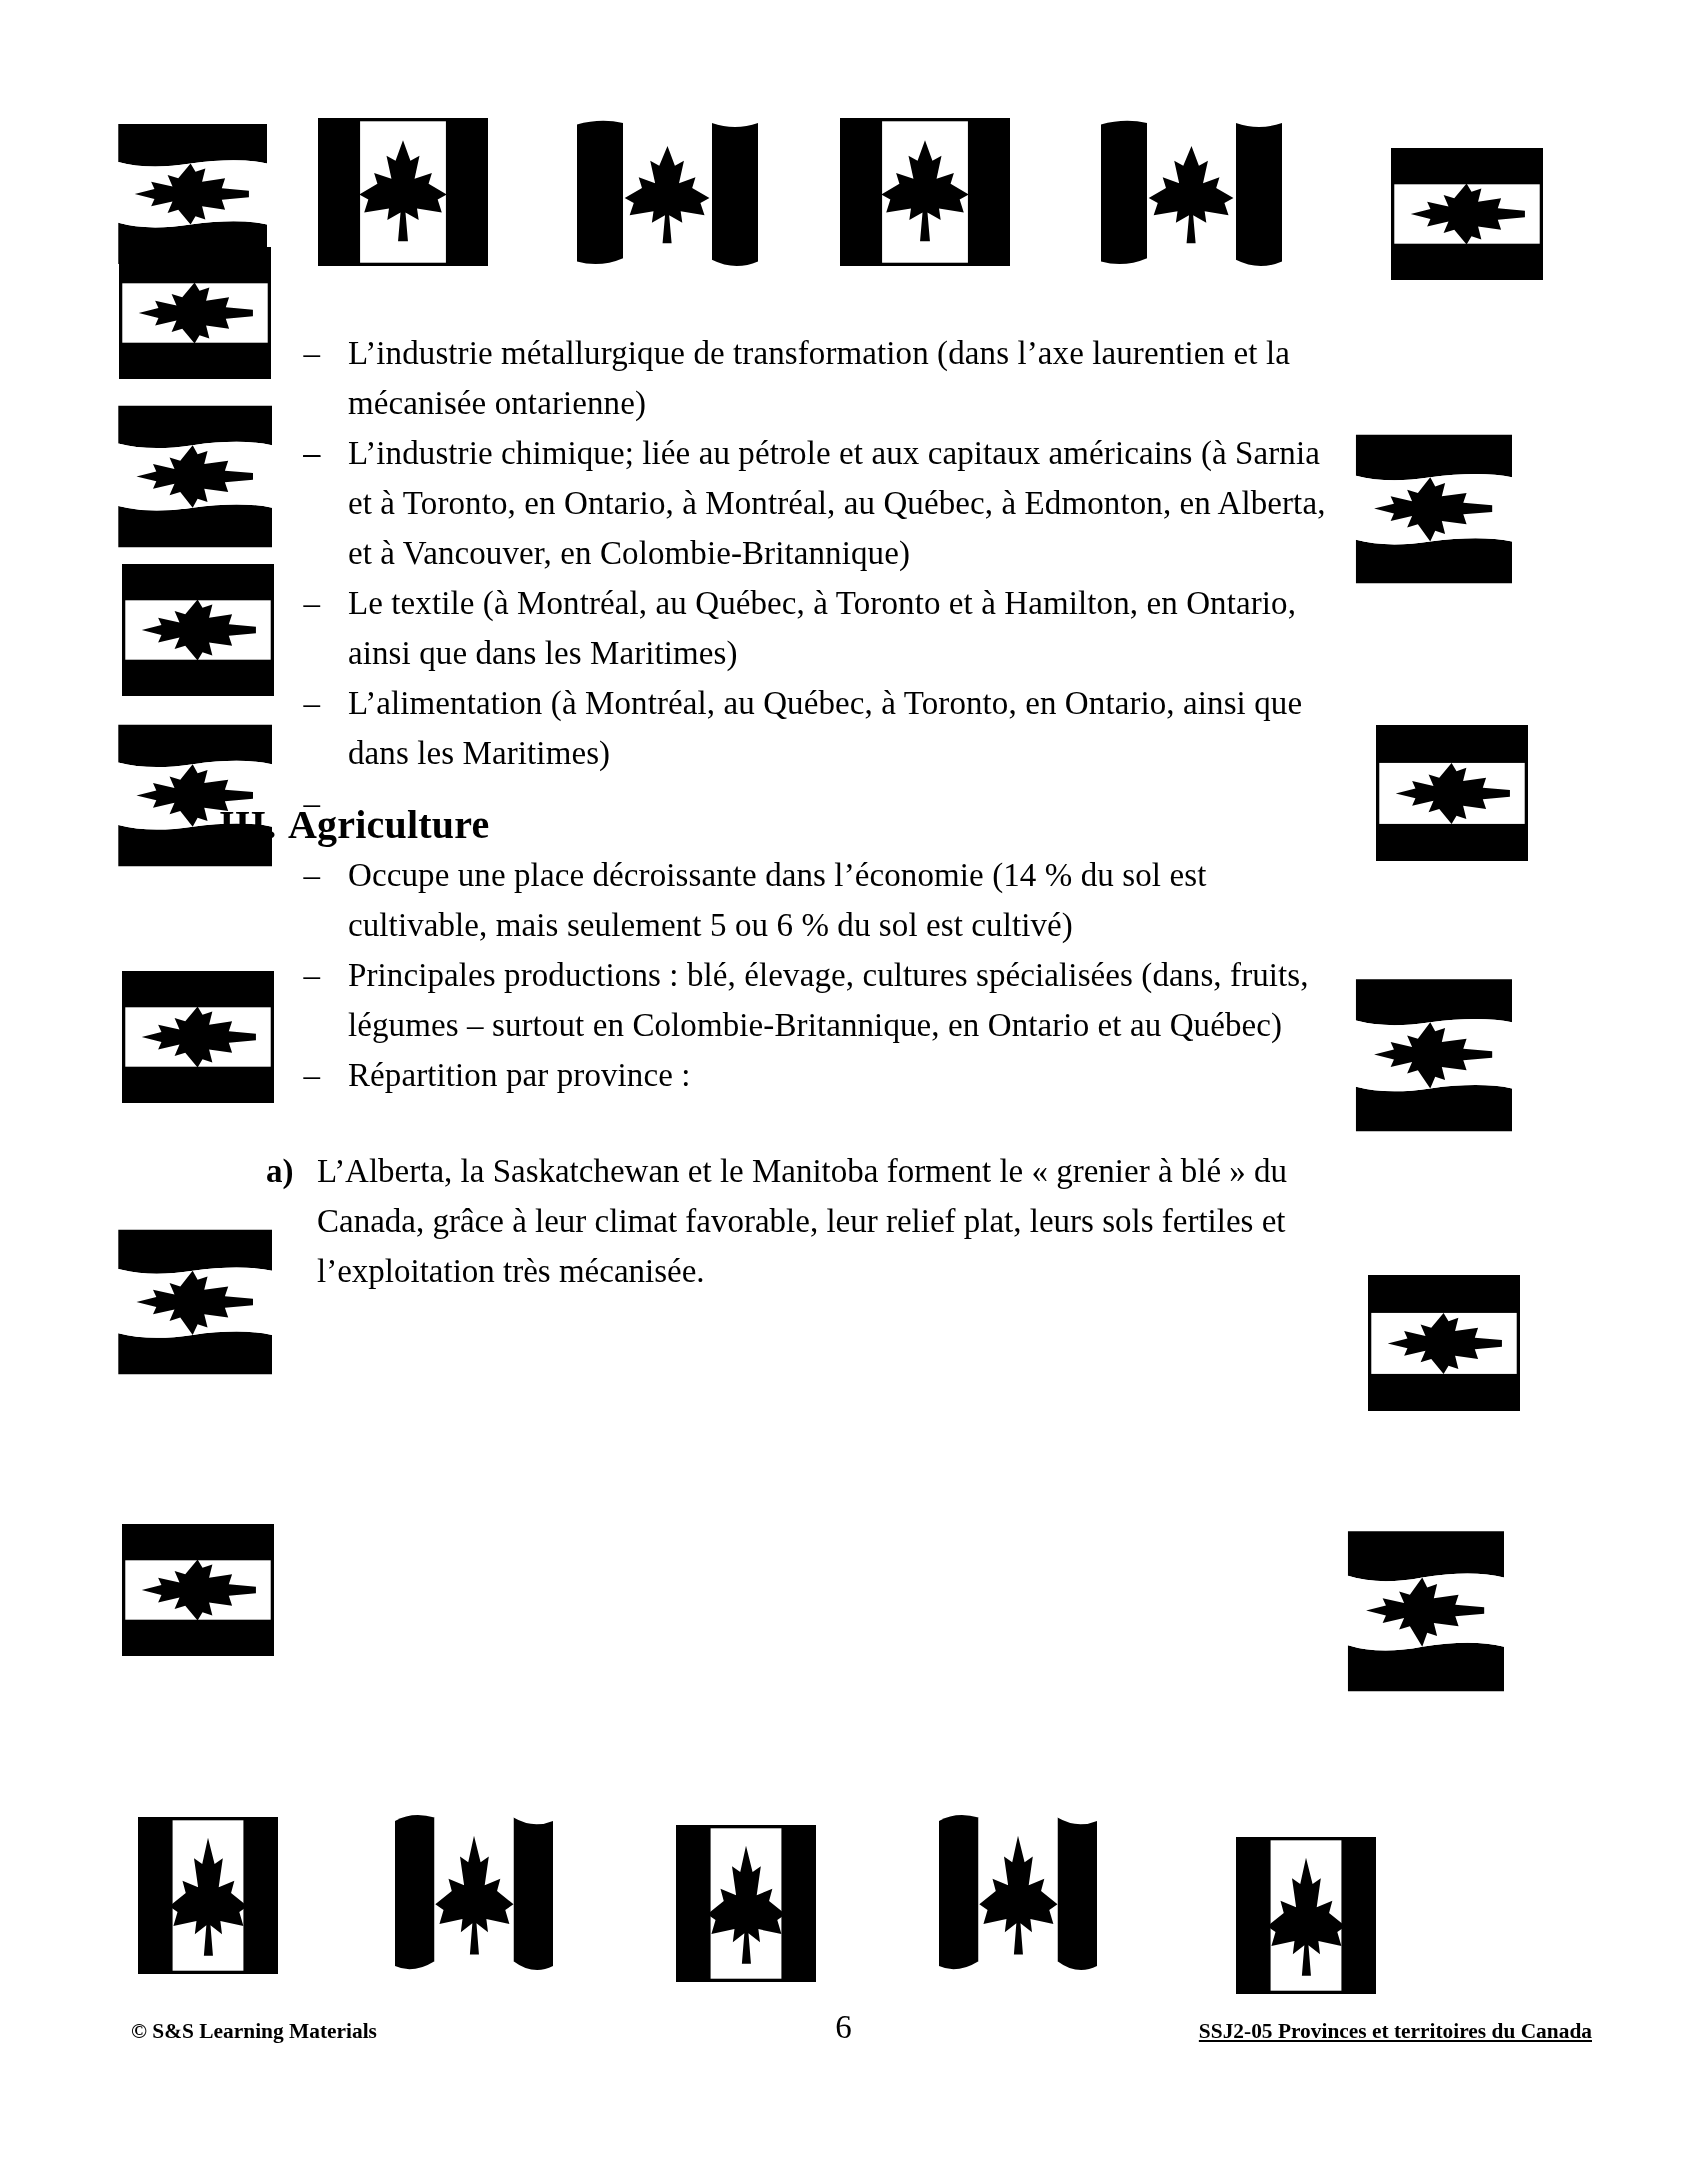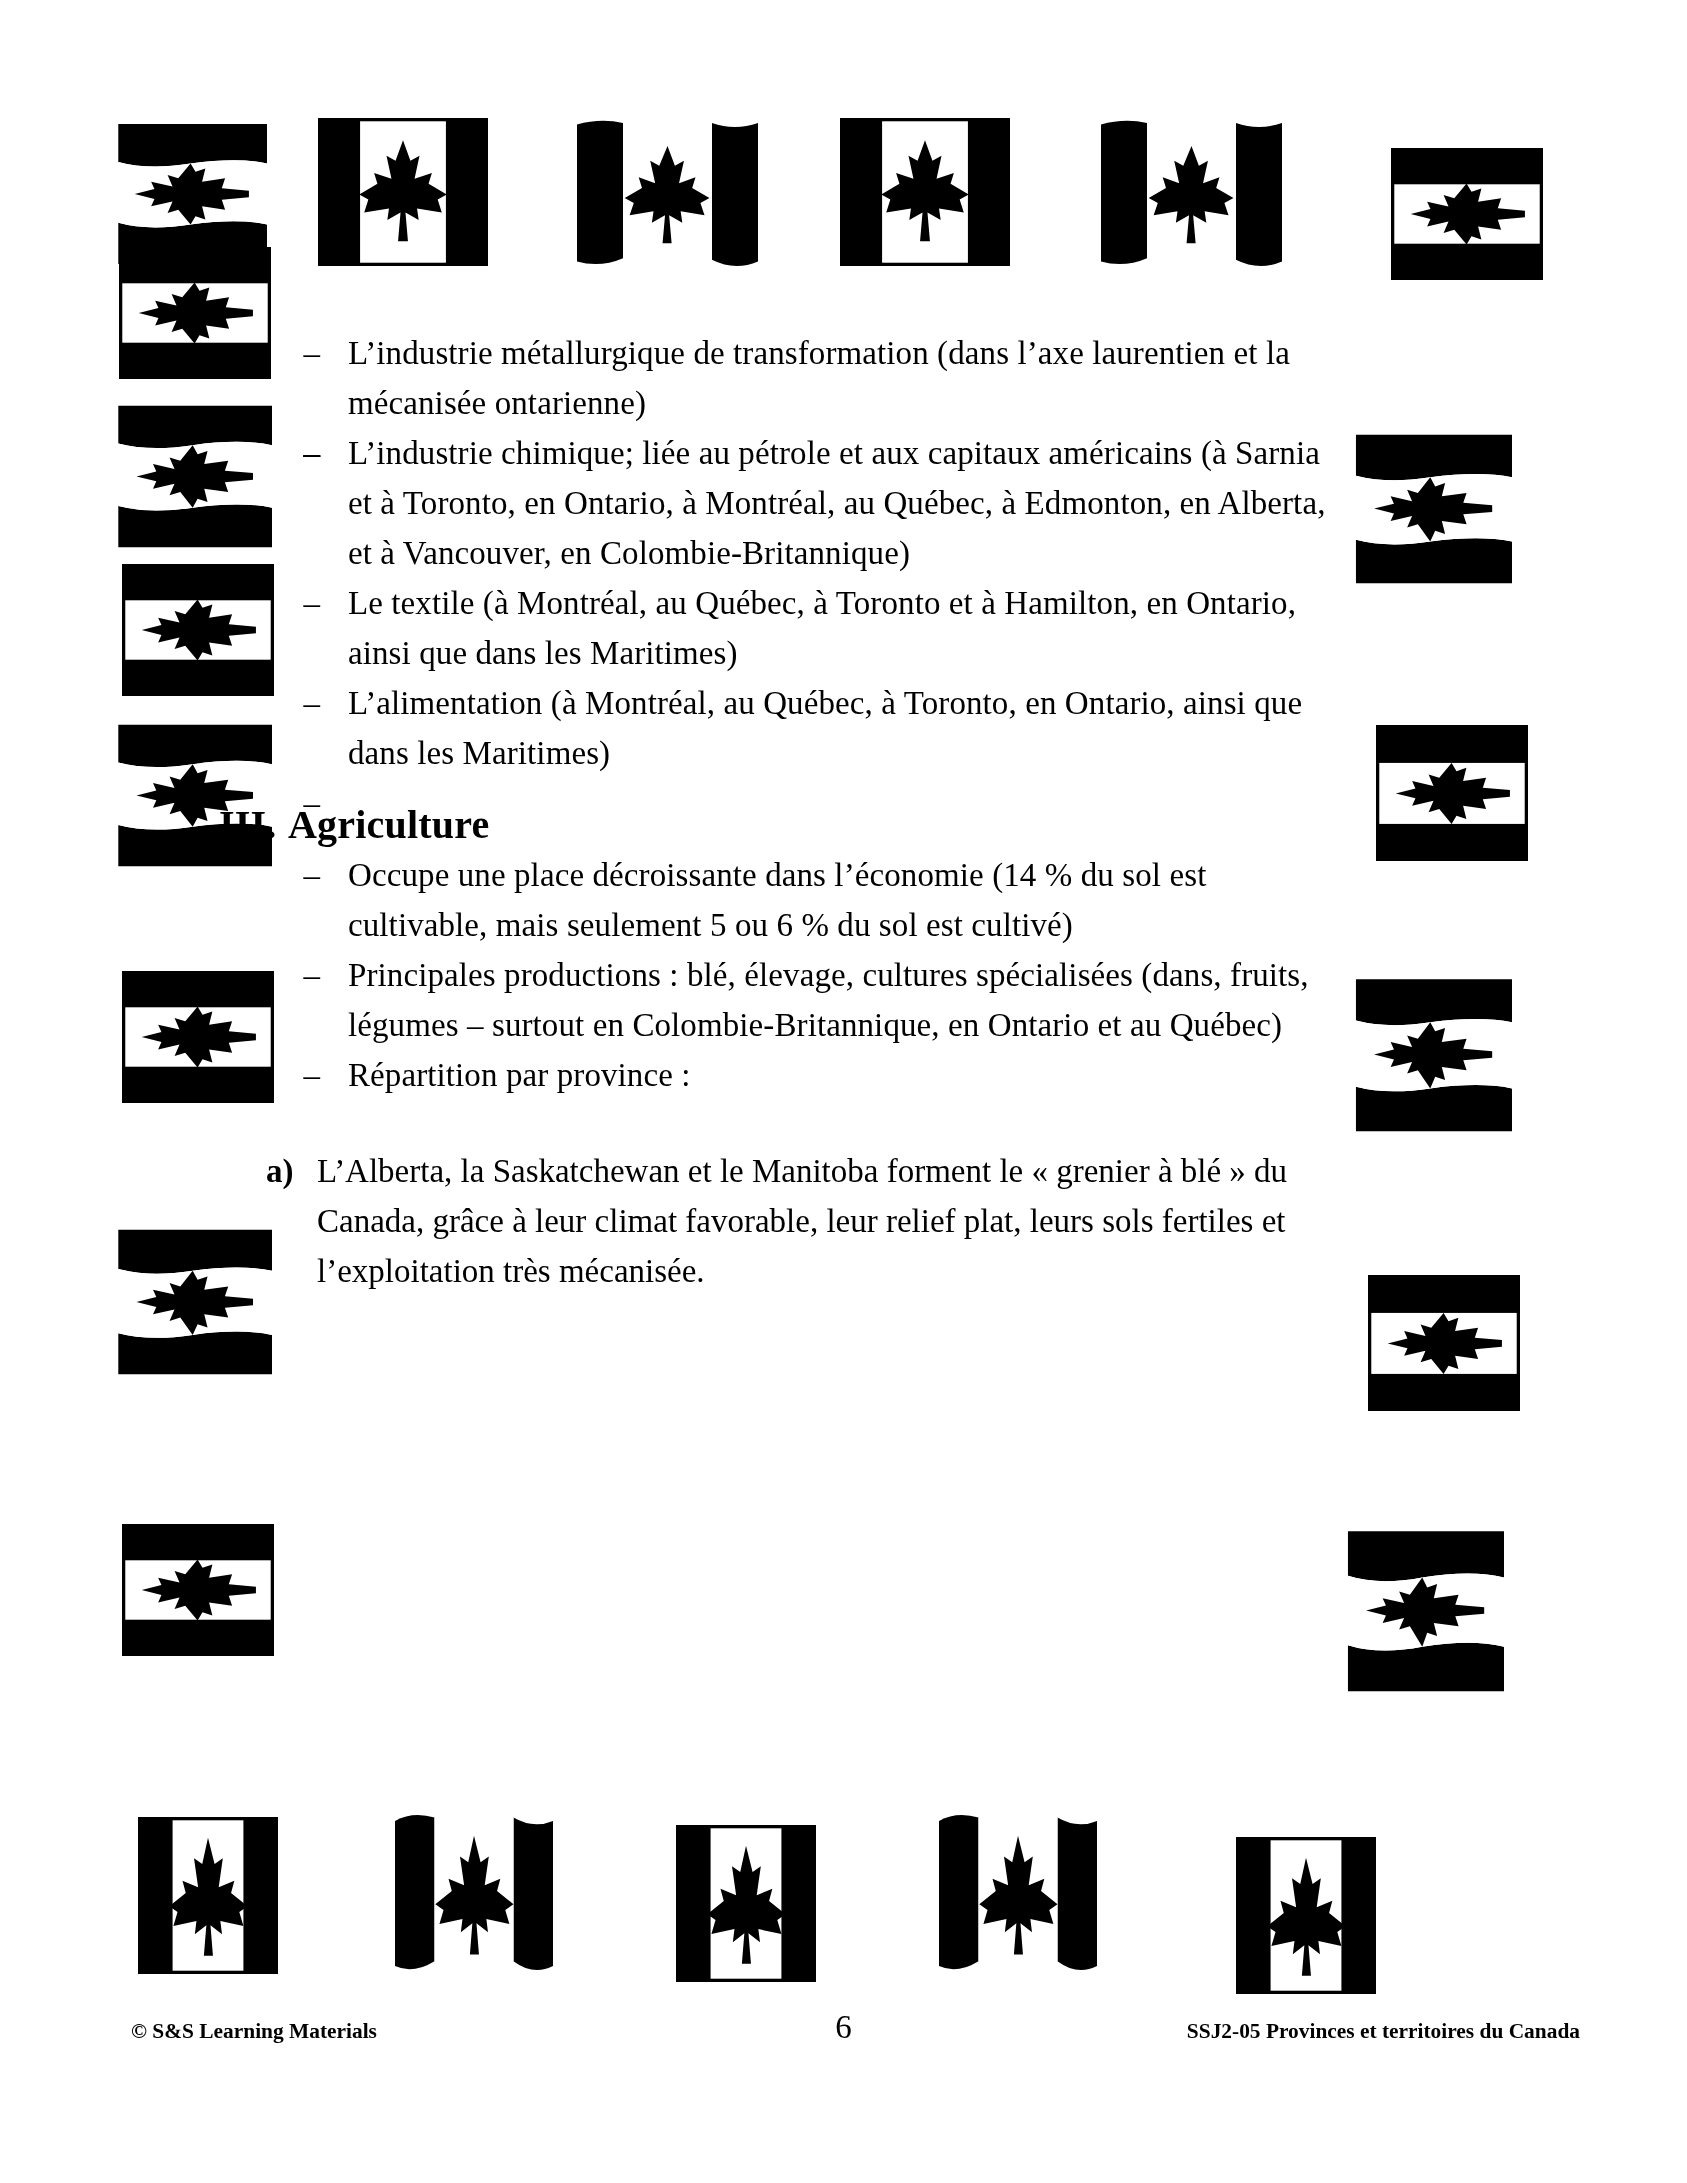--- a/index.html
+++ b/index.html
@@ -97,21 +97,21 @@
     right: 91px;
     top: 2012px;
     height: 38px;
     font-weight: bold;
     font-size: 21.4px;
     line-height: 38px;
   }
   #footer .left  { position: absolute; left: 0;   top: 0; white-space: nowrap; margin-left: 40px; }
   #footer .mid   { position: absolute; left: 0; right: 0; top: -8.2px; text-align: center;
                    font-weight: normal; font-size: 33px; line-height: 46px; }
-  #footer .right { position: absolute; right: 16px;  top: 0; white-space: nowrap; }
+  #footer .right { position: absolute; right: 4px;  top: 0; white-space: nowrap; text-decoration: underline; }
 </style>
 </head>
 <body>
 
 <div id="page">
 
   <div id="border">
 
     <div class="flag" style="left:318px; top:118px; width:170px; height:148px;">
       <svg viewBox="0 0 206 180" preserveAspectRatio="none">

